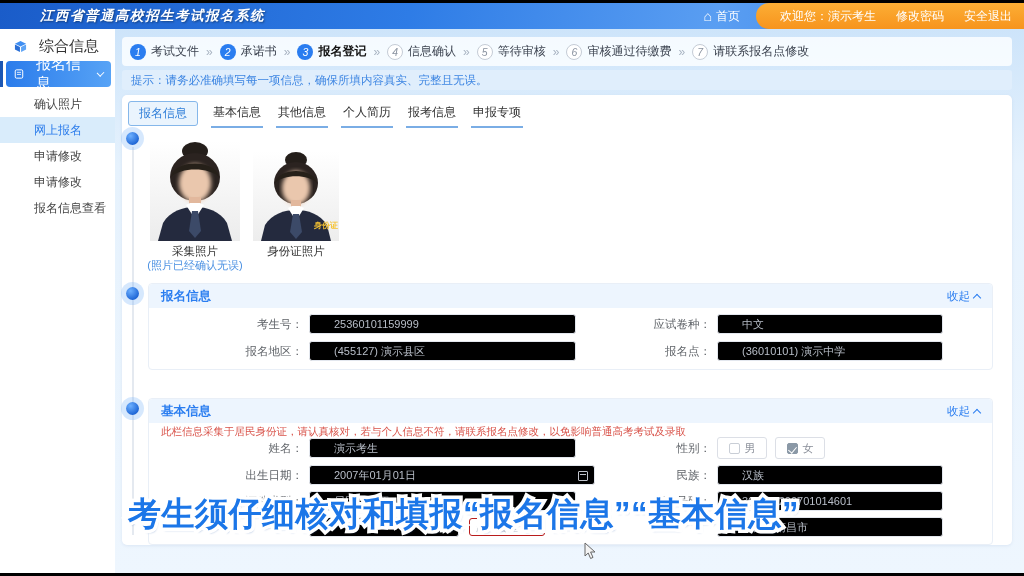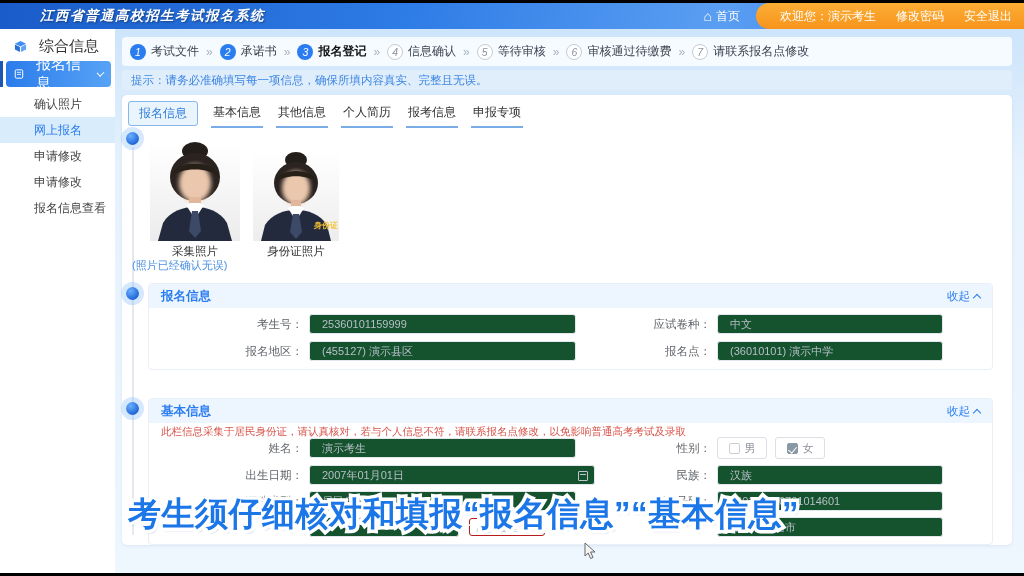--- a/index.html
+++ b/index.html
@@ -62,36 +62,36 @@
 
 
 .tline{position:absolute;left:10px;top:52px;width:2px;height:388px;background:#e4e9f0}
 .tdot{position:absolute;width:13px;height:13px;border-radius:50%;
  background:radial-gradient(circle at 35% 30%,#6db0ff,#1b63d4 75%);
  box-shadow:0 0 0 5px rgba(120,180,250,.30)}
 
 
 .photo{position:absolute;background:#f6f6f6;overflow:hidden}
 .pcap{position:absolute;font-size:11.5px;color:#333;text-align:center}
-.pnote{position:absolute;font-size:11px;color:#4a90e2;}
+.pnote{position:absolute;font-size:11px;color:#4a90e2;text-align:center}
 .wmark{position:absolute;right:1px;bottom:10px;font-size:8px;color:#f6c332;font-weight:bold}
 
 
 .section{position:absolute;left:26px;width:845px;border:1px solid #e9eff7;border-radius:4px;background:#fff}
 .sec-head{position:absolute;left:0;top:0;right:0;height:24px;background:#edf5fe;border-radius:4px 4px 0 0;
  display:flex;align-items:center;padding:0 12px}
 .sec-title{color:#2a7df0;font-weight:bold;font-size:12.5px}
 .collapse{margin-left:auto;color:#2a7df0;font-size:11.5px;display:flex;align-items:center;gap:4px;cursor:pointer}
 .chev-up{width:6px;height:6px;border-right:1.5px solid #2a7df0;border-top:1.5px solid #2a7df0;
  transform:rotate(-45deg);margin-top:3px}
 .flabel{position:absolute;width:154px;text-align:right;font-size:11.5px;color:#5f6368;
  height:20px;line-height:20px;white-space:nowrap}
 .flabel.r{left:412px;width:150px}
 .finput{position:absolute;height:20px;line-height:18px;font-size:11px;color:#b9bfc9;
- background:#14532d;border:1px solid #e3e7ee;border-radius:3px;padding:0 12px;overflow:hidden;white-space:nowrap}
+ background:#000000;border:1px solid #e3e7ee;border-radius:3px;padding:0 24px;overflow:hidden;white-space:nowrap}
 .warning{position:absolute;left:12px;top:26px;font-size:10.5px;color:#d9534a;white-space:nowrap}
 .gbox{position:absolute;width:50px;height:22px;border:1px solid #dcdfe6;border-radius:3px;background:#fff;
  display:flex;align-items:center;justify-content:center;gap:5px;font-size:11px;color:#8a8f99}
 .cb{width:11px;height:11px;border:1px solid #c9ced6;border-radius:2px;background:#fff;position:relative}
 .cb.checked{background:#8a98a6;border-color:#8a98a6}
 .cb.checked::after{content:"";position:absolute;left:2.5px;top:1px;width:4px;height:7px;
  border-right:1.5px solid #fff;border-bottom:1.5px solid #fff;transform:rotate(40deg)}
 .cal{position:absolute;right:6px;top:5px;width:10px;height:10px;border:1px solid #c0c4cc;border-radius:1px}
 .cal::before{content:"";position:absolute;left:1px;top:2px;right:1px;height:1px;background:#c0c4cc}
 .fselect{position:absolute;height:18px;line-height:16px;font-size:10.5px;color:#b9bfc9;background:#fff;

